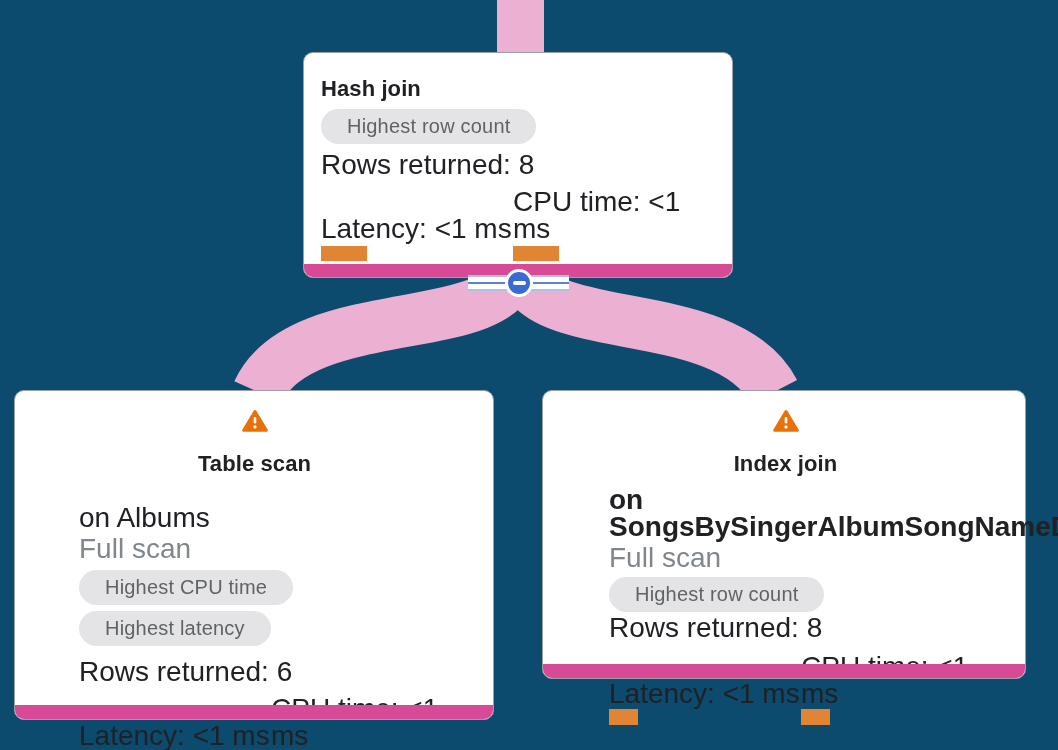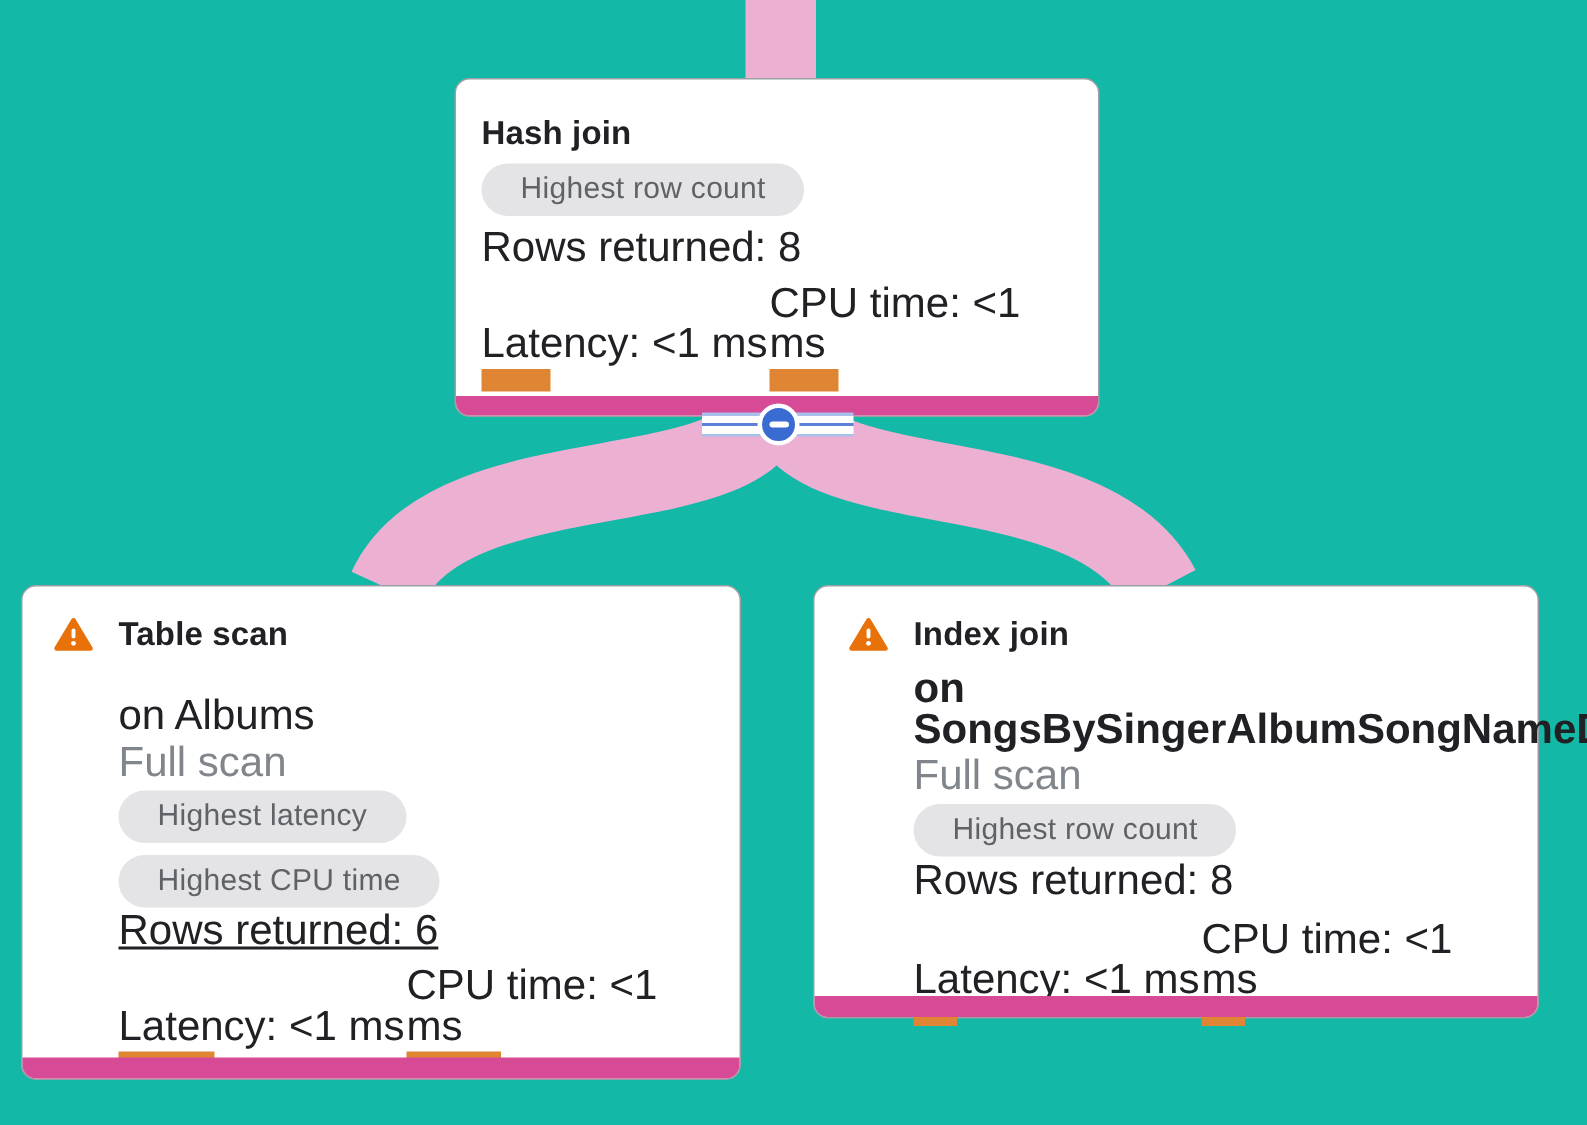--- a/index.html
+++ b/index.html
@@ -1,19 +1,19 @@
 <!DOCTYPE html>
 <html><head>
 <meta charset="utf-8">
 <style>
   html,body{margin:0;padding:0;background:#f0f1f4;}
   *{box-sizing:border-box;}
   .canvas{
     position:relative;width:1058px;height:750px;overflow:hidden;
-    background:#14b8a6;
+    background:#0c4a6e;
     font-family:"Liberation Sans","DejaVu Sans",sans-serif;
     color:#202124;
   }
   .edges{position:absolute;left:0;top:0;z-index:1;}
   .card{
     position:absolute;z-index:2;background:#ffffff;
     border:1px solid #9aa0a6;border-radius:10px;
   }
   .card-footer{
     position:absolute;left:0;right:0;bottom:0;background:#d74a96;
@@ -24,21 +24,21 @@
   .muted{color:#80868b;}
   .pill-row{margin-top:6px;}
   .pill{
     display:inline-block;height:35px;line-height:35px;padding:0 26px;
     background:#e4e4e6;border-radius:17.5px;font-size:20px;color:#5f6368;
     letter-spacing:.2px;
   }
   .metrics{display:flex;margin-top:10px;align-items:flex-end;}
   .metric{width:192px;}
   .metric-bar{background:#df8534;margin-top:4px;}
-  .scan-header{display:flex;align-items:center;gap:17px;}
+  .scan-header{display:flex;align-items:center;gap:17px;flex-direction:column;}
   .warning-icon{flex:0 0 auto;display:block;}
   .scan-indent{margin-left:43px;}
   
   .hash-card{left:303px;top:52px;width:430px;height:226px;padding:22px 20px 0 17px;}
   .hash-card .card-footer{height:13px;}
   
   .table-card{left:14px;top:390px;width:480px;height:330px;padding:18px 20px 0 21px;}
   .table-card .card-footer{height:14px;}
   
   .index-card{left:542px;top:390px;width:484px;height:289px;padding:18px 20px 0 23px;}
@@ -95,27 +95,27 @@
       <svg class="warning-icon" width="26" height="24" viewBox="0 0 26 24">
         <path d="M13 2.5 L24.3 21.3 H1.7 Z" fill="#e8710a" stroke="#e8710a" stroke-width="3" stroke-linejoin="round"></path>
         <rect x="11.7" y="8" width="2.6" height="6.6" rx="1.3" fill="#ffffff"></rect>
         <circle cx="13" cy="17.9" r="1.6" fill="#ffffff"></circle>
       </svg>
       <div class="node-title">Table scan</div>
     </div>
     <div class="scan-indent">
       <div class="body-text" style="margin-top:26px;">on Albums</div>
       <div class="body-text muted" style="margin-top:4px;">Full scan</div>
+      <div class="pill-row" style="margin-top:8px;">
+        <span class="pill">Highest CPU time</span>
+      </div>
       <div class="pill-row">
         <span class="pill">Highest latency</span>
       </div>
-      <div class="pill-row" style="margin-top:8px;">
-        <span class="pill">Highest CPU time</span>
-      </div>
-      <div class="body-text" style="margin-top:1px;text-decoration:underline;">Rows returned: 6</div>
+      <div class="body-text" style="margin-top:12px;">Rows returned: 6</div>
       <div class="metrics">
         <div class="metric">
           <div class="body-text">Latency: &lt;1 ms</div>
           <div class="metric-bar" style="height: 16px; width: 64px;"></div>
         </div>
         <div class="metric">
           <div class="body-text">CPU time: &lt;1 ms</div>
           <div class="metric-bar" style="height: 16px; width: 63px;"></div>
         </div>
       </div>

